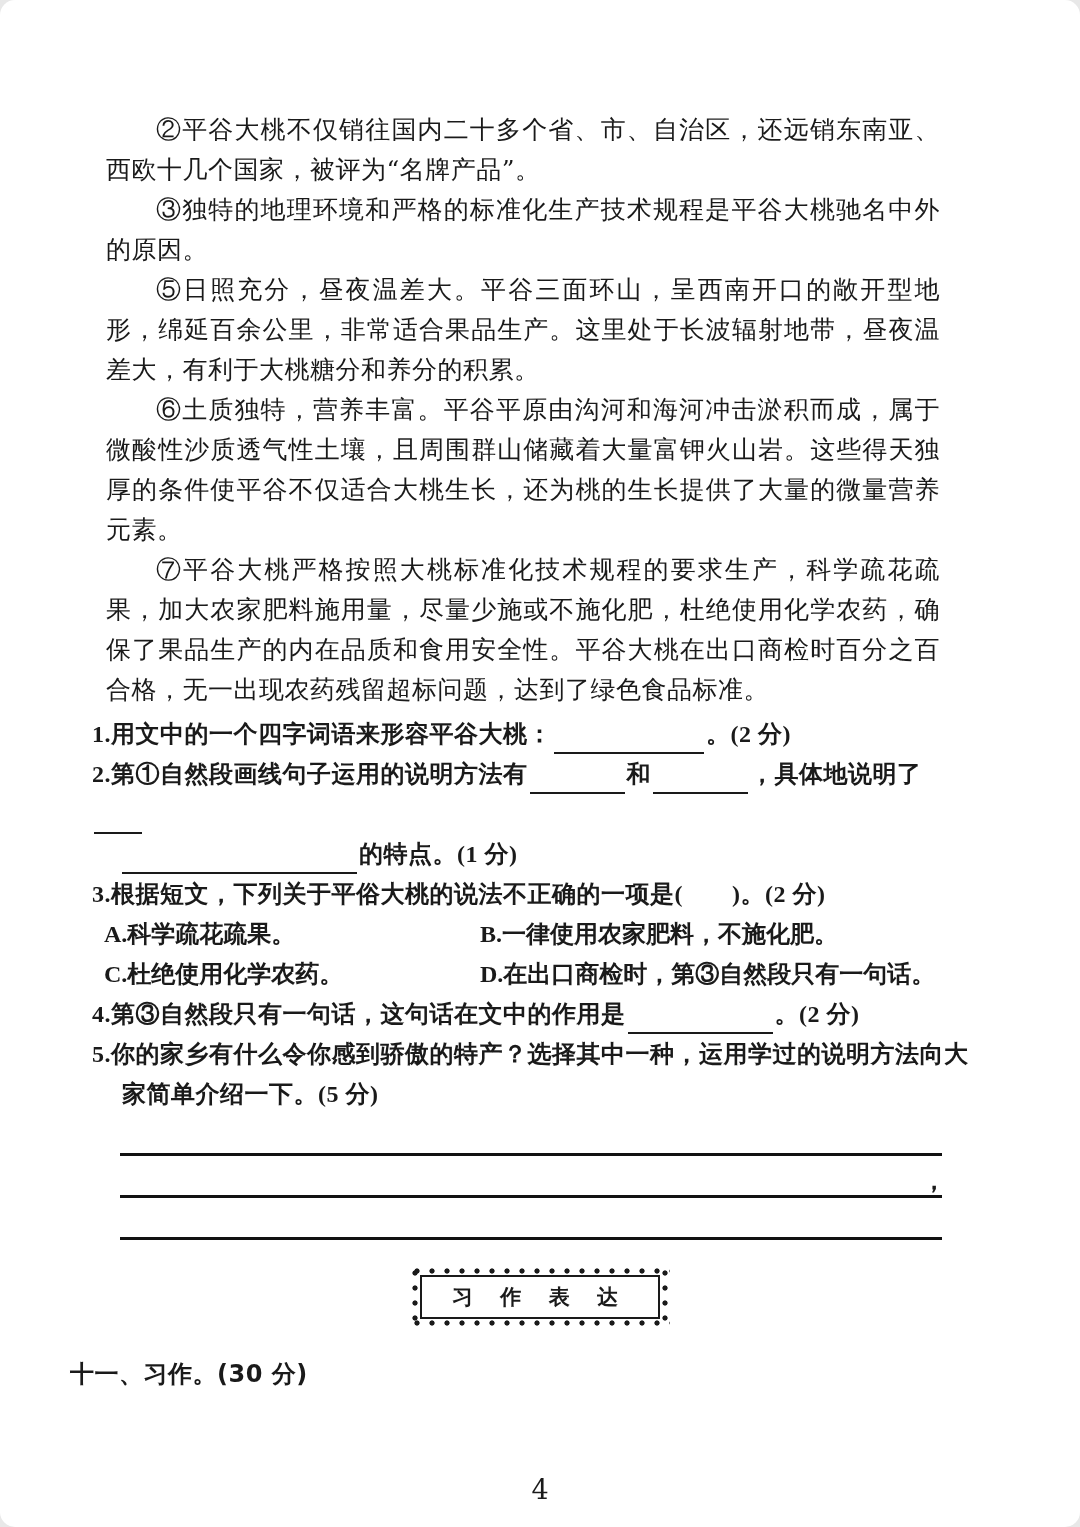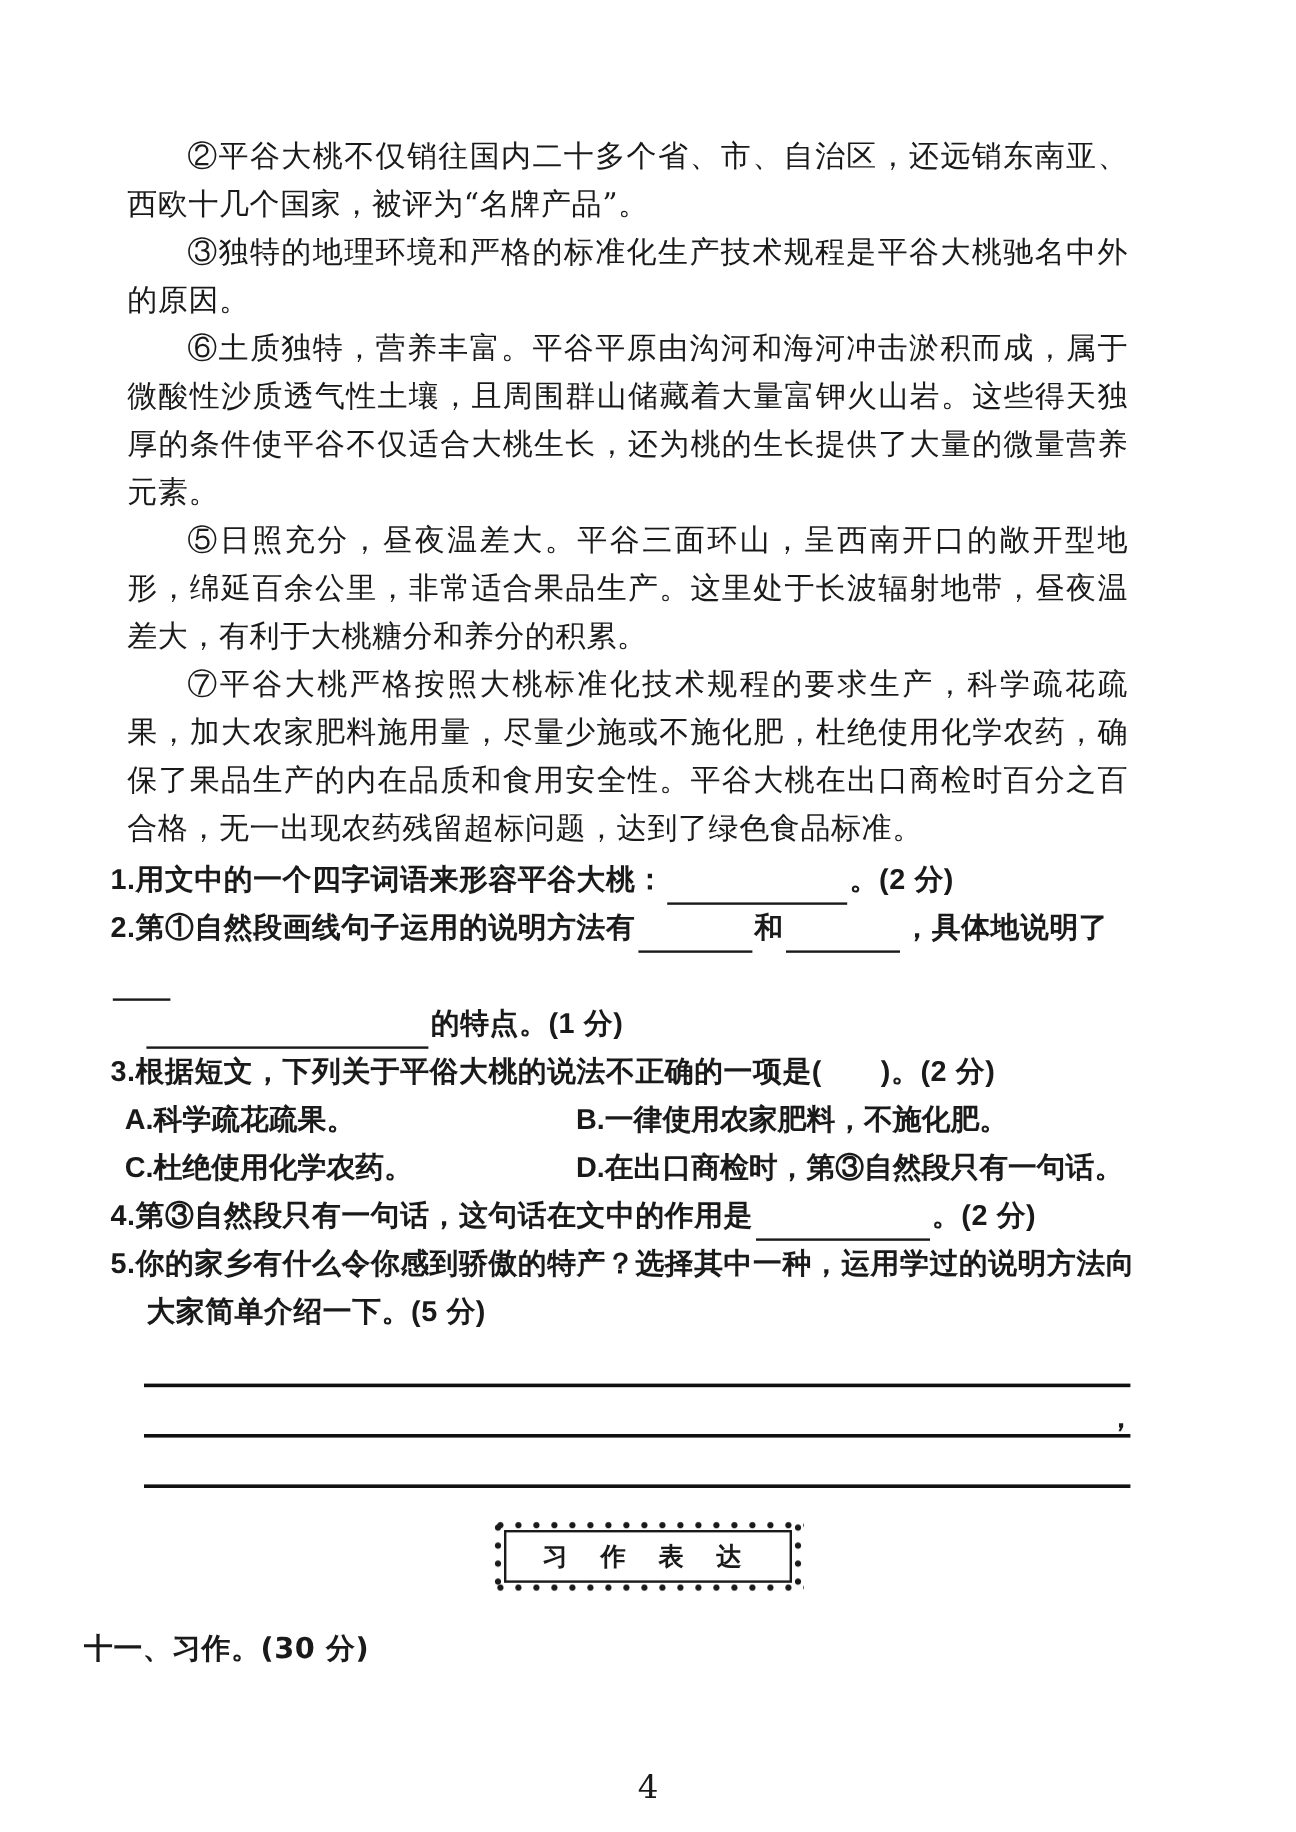--- a/index.html
+++ b/index.html
@@ -6,38 +6,39 @@
   html, body { background: #e8e8e8; }
   .page {
     position: relative;
     width: 1080px;
     height: 1527px;
     margin: 0 auto;
     background: #ffffff;
     color: #1a1a1a;
     overflow: hidden;
     font-family: "DejaVu Serif", "Liberation Serif", serif;
+    border-radius: 15px;
   }
 
   
   .passage {
     padding: 110px 140px 0 106px;
   }
   .passage p {
     font-size: 25px;
     line-height: 40px;
     text-align: justify;
     text-indent: 2em;
     letter-spacing: 0.5px;
   }
 
   
   .questions {
     padding: 4px 110px 0 92px;
-    font-family: Liberation Sans, sans-serif;
+    font-family: Liberation Serif, serif;
     font-weight: 600;
   }
   .questions .q {
     font-size: 24px;
     line-height: 40px;
     letter-spacing: 0.5px;
   }
   .blank {
     display: inline-block;
     border-bottom: 2px solid #1a1a1a;
@@ -113,22 +114,22 @@
   }
 </style>
 </head>
 <body>
 
 <div class="page">
 
   <main class="passage">
     <p>②平谷大桃不仅销往国内二十多个省、市、自治区，还远销东南亚、西欧十几个国家，被评为“名牌产品”。</p>
     <p>③独特的地理环境和严格的标准化生产技术规程是平谷大桃驰名中外的原因。</p>
+    <p>⑤日照充分，昼夜温差大。平谷三面环山，呈西南开口的敞开型地形，绵延百余公里，非常适合果品生产。这里处于长波辐射地带，昼夜温差大，有利于大桃糖分和养分的积累。</p>
     <p>⑥土质独特，营养丰富。平谷平原由沟河和海河冲击淤积而成，属于微酸性沙质透气性土壤，且周围群山储藏着大量富钾火山岩。这些得天独厚的条件使平谷不仅适合大桃生长，还为桃的生长提供了大量的微量营养元素。</p>
-    <p>⑤日照充分，昼夜温差大。平谷三面环山，呈西南开口的敞开型地形，绵延百余公里，非常适合果品生产。这里处于长波辐射地带，昼夜温差大，有利于大桃糖分和养分的积累。</p>
     <p>⑦平谷大桃严格按照大桃标准化技术规程的要求生产，科学疏花疏果，加大农家肥料施用量，尽量少施或不施化肥，杜绝使用化学农药，确保了果品生产的内在品质和食用安全性。平谷大桃在出口商检时百分之百合格，无一出现农药残留超标问题，达到了绿色食品标准。</p>
   </main>
 
   <section class="questions">
 
     <p class="q"><span>1.用文中的一个四字词语来形容平谷大桃：</span><span class="blank w150"></span><span>。(2 分)</span></p>
 
     <p class="q"><span>2.第①自然段画线句子运用的说明方法有</span><span class="blank w95"></span><span>和</span><span class="blank w95"></span><span>，具体地说明了</span><span class="blank w48"></span></p>
     <p class="q cont-line"><span class="blank w235"></span><span>的特点。(1 分)</span></p>
 

